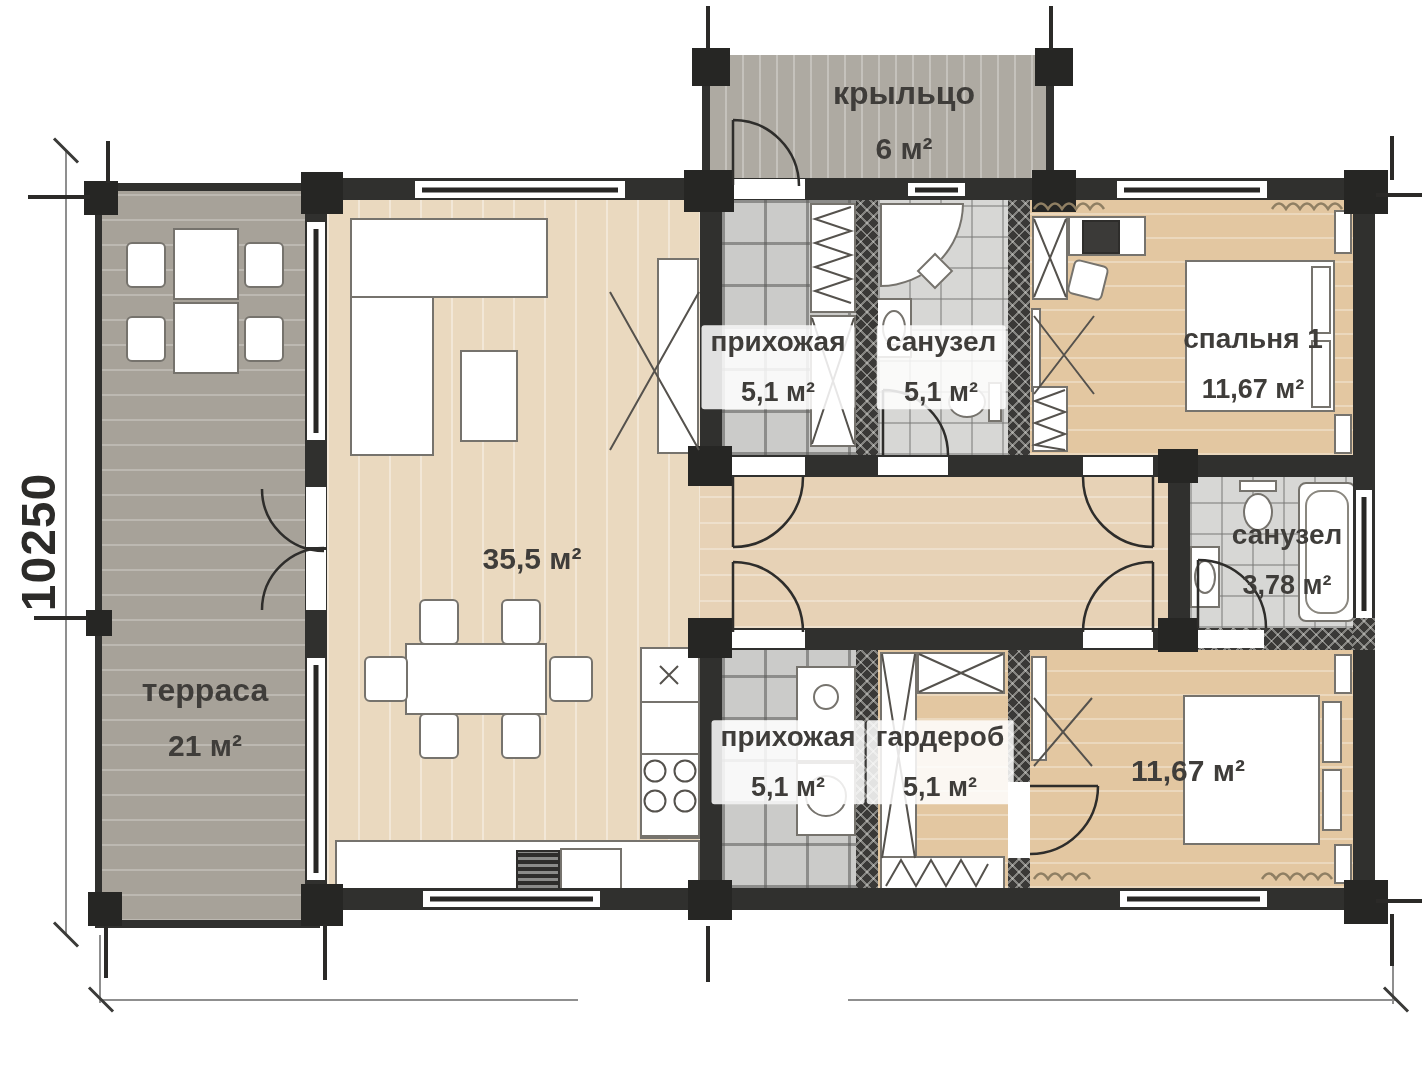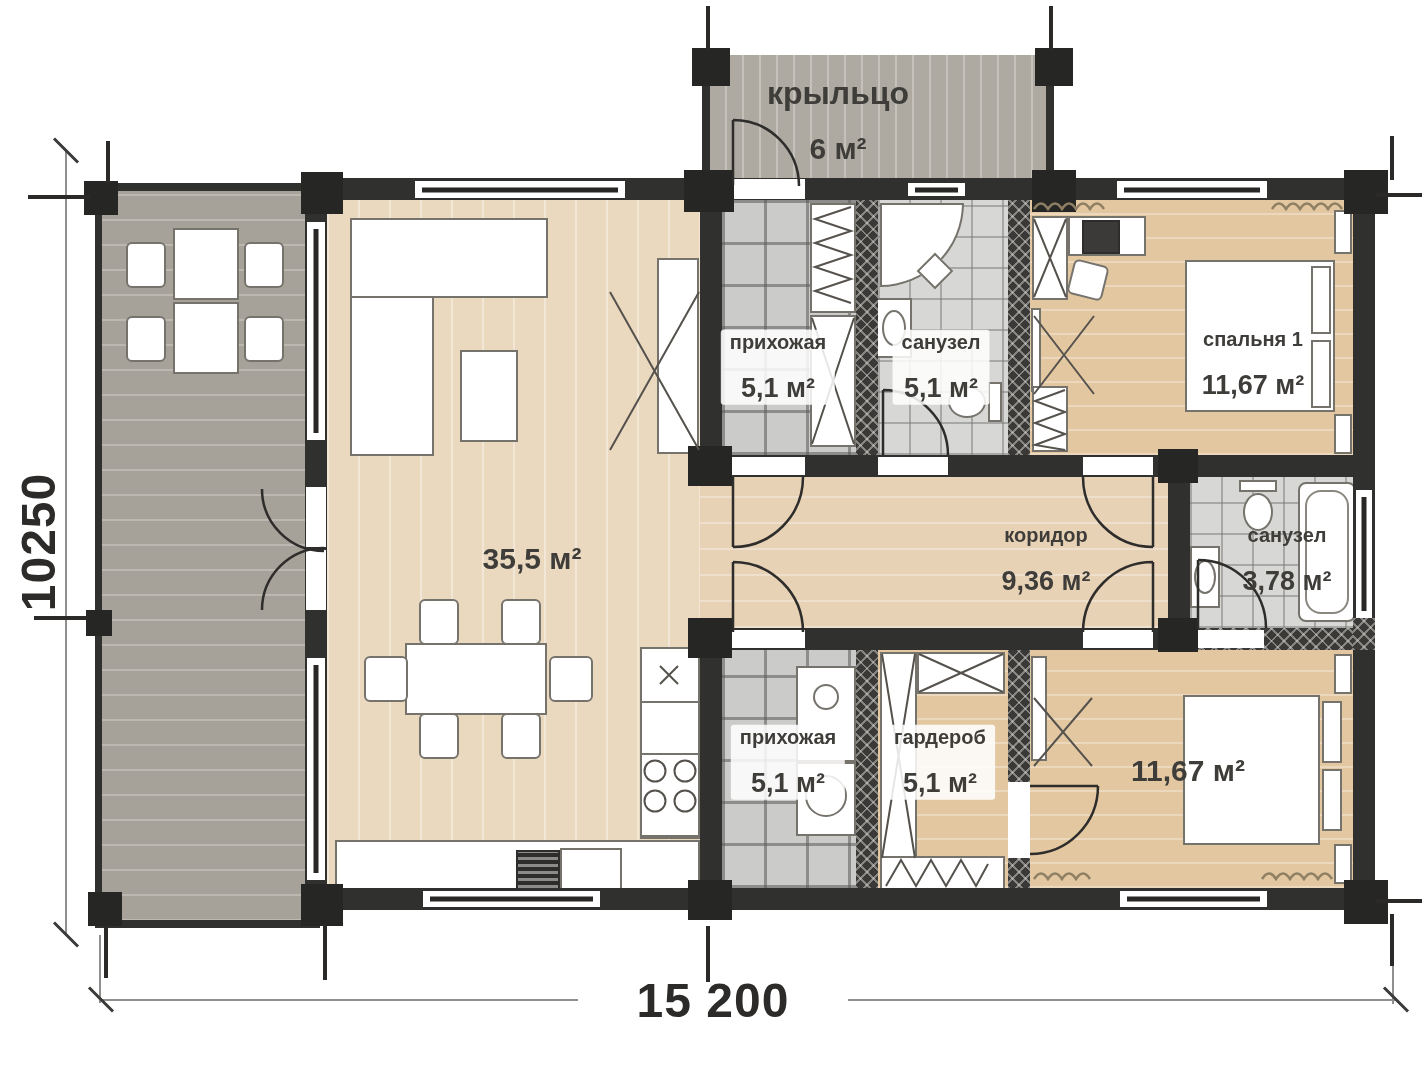--- a/index.html
+++ b/index.html
@@ -34,21 +34,21 @@
   .shower{border-radius:0 0 100% 0;}
   .diamond{transform:rotate(45deg);}
   .tub{border-radius:8px;}
   .tub::after{content:"";position:absolute;left:5px;right:5px;top:6px;bottom:6px;border:2px solid #8a877f;border-radius:16px;}
   .grill{background:repeating-linear-gradient(0deg,#2e2d2b 0 4px,#8b8b89 4px 7px);border:2px solid #2e2d2b;}
   .darkbox{background:#3b3a38;border:2px solid #2e2d2b;}
   .sinkoval{position:absolute;border:2px solid #76736d;border-radius:50%;background:#fff;z-index:13;box-sizing:border-box;}
   
   .label{position:absolute;transform:translate(-50%,-50%);display:flex;flex-direction:column;align-items:center;
          color:#3f3d3a;font-weight:700;line-height:1.12;white-space:nowrap;z-index:30;text-align:center;}
-  .rname{font-size:20px;}
+  .rname{font-size:28px;}
   .rarea{font-size:27px;margin-top:20px;}
   .lg .rname{font-size:32px;}
   .lg .rarea{font-size:30px;}
   .plate{background:rgba(255,255,255,.86);padding:1px 9px;border-radius:3px;}
   
   .dline{position:absolute;background:#8f8f8f;z-index:5;}
   .dtick{position:absolute;width:34px;height:3px;background:#3a3a38;z-index:6;transform:rotate(45deg);}
   .tick{position:absolute;background:#2b2a28;z-index:25;}
   .dim-label{position:absolute;color:#2c2b29;font-weight:700;font-size:48px;z-index:40;
              transform:translate(-50%,-50%);letter-spacing:1px;}
@@ -216,21 +216,20 @@
   <div class="dline" style="left:65px;top:150px;width:2px;height:785px;"></div>
   <div class="dtick" style="left:49px;top:149px;"></div>
   <div class="dtick" style="left:49px;top:933px;"></div>
   <div class="dline" style="left:100px;top:999px;width:478px;height:2px;"></div>
   <div class="dline" style="left:848px;top:999px;width:548px;height:2px;"></div>
   <div class="dtick" style="left:84px;top:998px;"></div>
   <div class="dtick" style="left:1379px;top:998px;"></div>
   <div class="dline" style="left:1392px;top:928px;width:2px;height:76px;"></div>
   <div class="dline" style="left:99px;top:935px;width:2px;height:68px;"></div>
   <div class="dim-label vert" style="left:38px;top:542px;">10250</div>
-  <div class="dim-label" style="left:713px;top:1000px;">15 200</div>
 
   <svg class="overlay" width="1426" height="1080" viewBox="0 0 1426 1080">
     <g stroke="#2e2d2b" stroke-width="2.5" fill="none">
       <path d="M 733 120 L 733 185 M 733 120 A 66 66 0 0 1 799 186"></path>
       <path d="M 262 489 A 62 62 0 0 0 324 551"></path>
       <path d="M 262 610 A 62 62 0 0 1 324 548"></path>
       <path d="M 733 477 L 733 547 M 733 547 A 70 70 0 0 0 803 477"></path>
       <path d="M 733 632 L 733 562 M 733 562 A 70 70 0 0 1 803 632"></path>
       <path d="M 1153 477 L 1153 547 M 1153 547 A 70 70 0 0 1 1083 477"></path>
       <path d="M 1153 632 L 1153 562 M 1153 562 A 70 70 0 0 0 1083 632"></path>
@@ -256,43 +255,43 @@
       <circle cx="685" cy="801" r="10.5" fill="#fff"></circle>
     </g>
     <g stroke="#8f7f63" stroke-width="2.5" fill="none">
       <path d="M 1034 209 q 7 -11 14 0 q 7 -11 14 0 q 7 -11 14 0 q 7 -11 14 0 q 7 -11 14 0"></path>
       <path d="M 1272 209 q 7 -11 14 0 q 7 -11 14 0 q 7 -11 14 0 q 7 -11 14 0 q 7 -11 14 0"></path>
       <path d="M 1034 879 q 7 -11 14 0 q 7 -11 14 0 q 7 -11 14 0 q 7 -11 14 0"></path>
       <path d="M 1262 879 q 7 -11 14 0 q 7 -11 14 0 q 7 -11 14 0 q 7 -11 14 0 q 7 -11 14 0"></path>
     </g>
   </svg>
 
+  <div class="label lg" style="left:205px;top:718px;">
+    <span class="rname">терраса</span>
+    <span class="rarea">21 м²</span>
+  </div>
   <div class="label lg" style="left:532px;top:549px;">
     <span class="rarea">35,5 м²</span>
   </div>
-  <div class="label lg" style="left:838px;top:121px;justify-content:space-between;">
+  <div class="label lg" style="left:904px;top:121px;justify-content:space-between;">
     <span class="rname">крыльцо</span>
     <span class="rarea">6 м²</span>
   </div>
   <div class="label plate" style="left:778px;top:367px;">
     <span class="rname">прихожая</span>
     <span class="rarea">5,1 м²</span>
   </div>
   <div class="label plate" style="left:941px;top:367px;">
     <span class="rname">санузел</span>
     <span class="rarea">5,1 м²</span>
   </div>
   <div class="label" style="left:1253px;top:364px;">
     <span class="rname">спальня 1</span>
     <span class="rarea">11,67 м²</span>
   </div>
-  <div class="label" style="left:1046px;top:560px;">
-    <span class="rname">коридор</span>
-    <span class="rarea">9,36 м²</span>
-  </div>
   <div class="label" style="left:1287px;top:560px;">
     <span class="rname">санузел</span>
     <span class="rarea">3,78 м²</span>
   </div>
   <div class="label plate" style="left:788px;top:762px;">
     <span class="rname">прихожая</span>
     <span class="rarea">5,1 м²</span>
   </div>
   <div class="label plate" style="left:940px;top:762px;">
     <span class="rname">гардероб</span>

